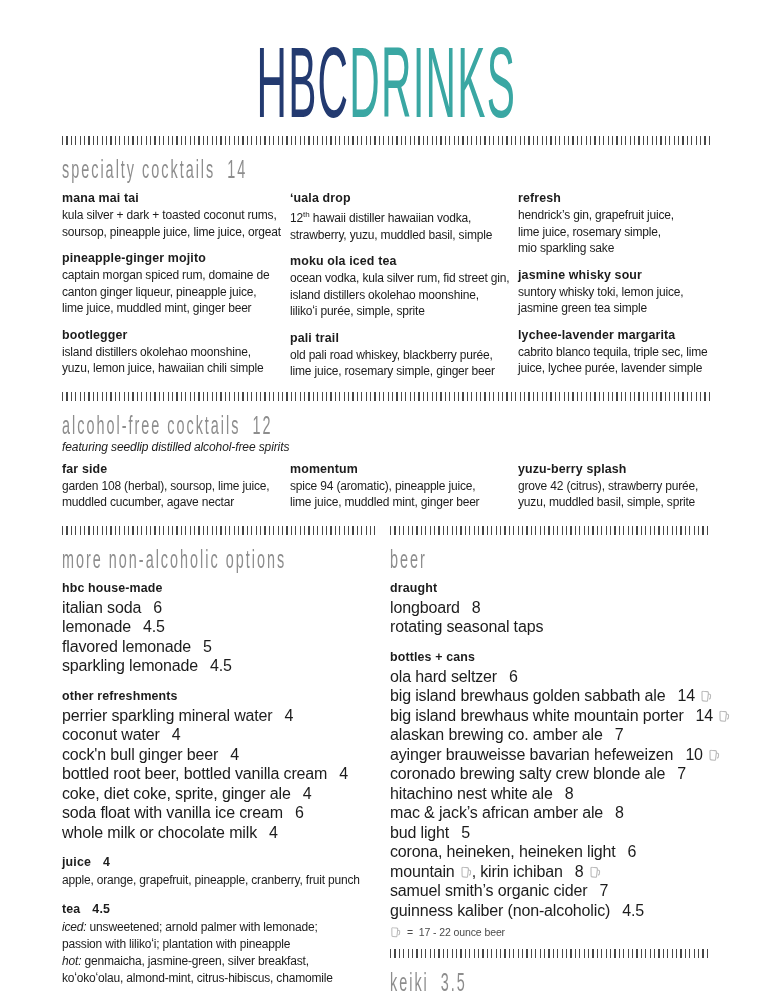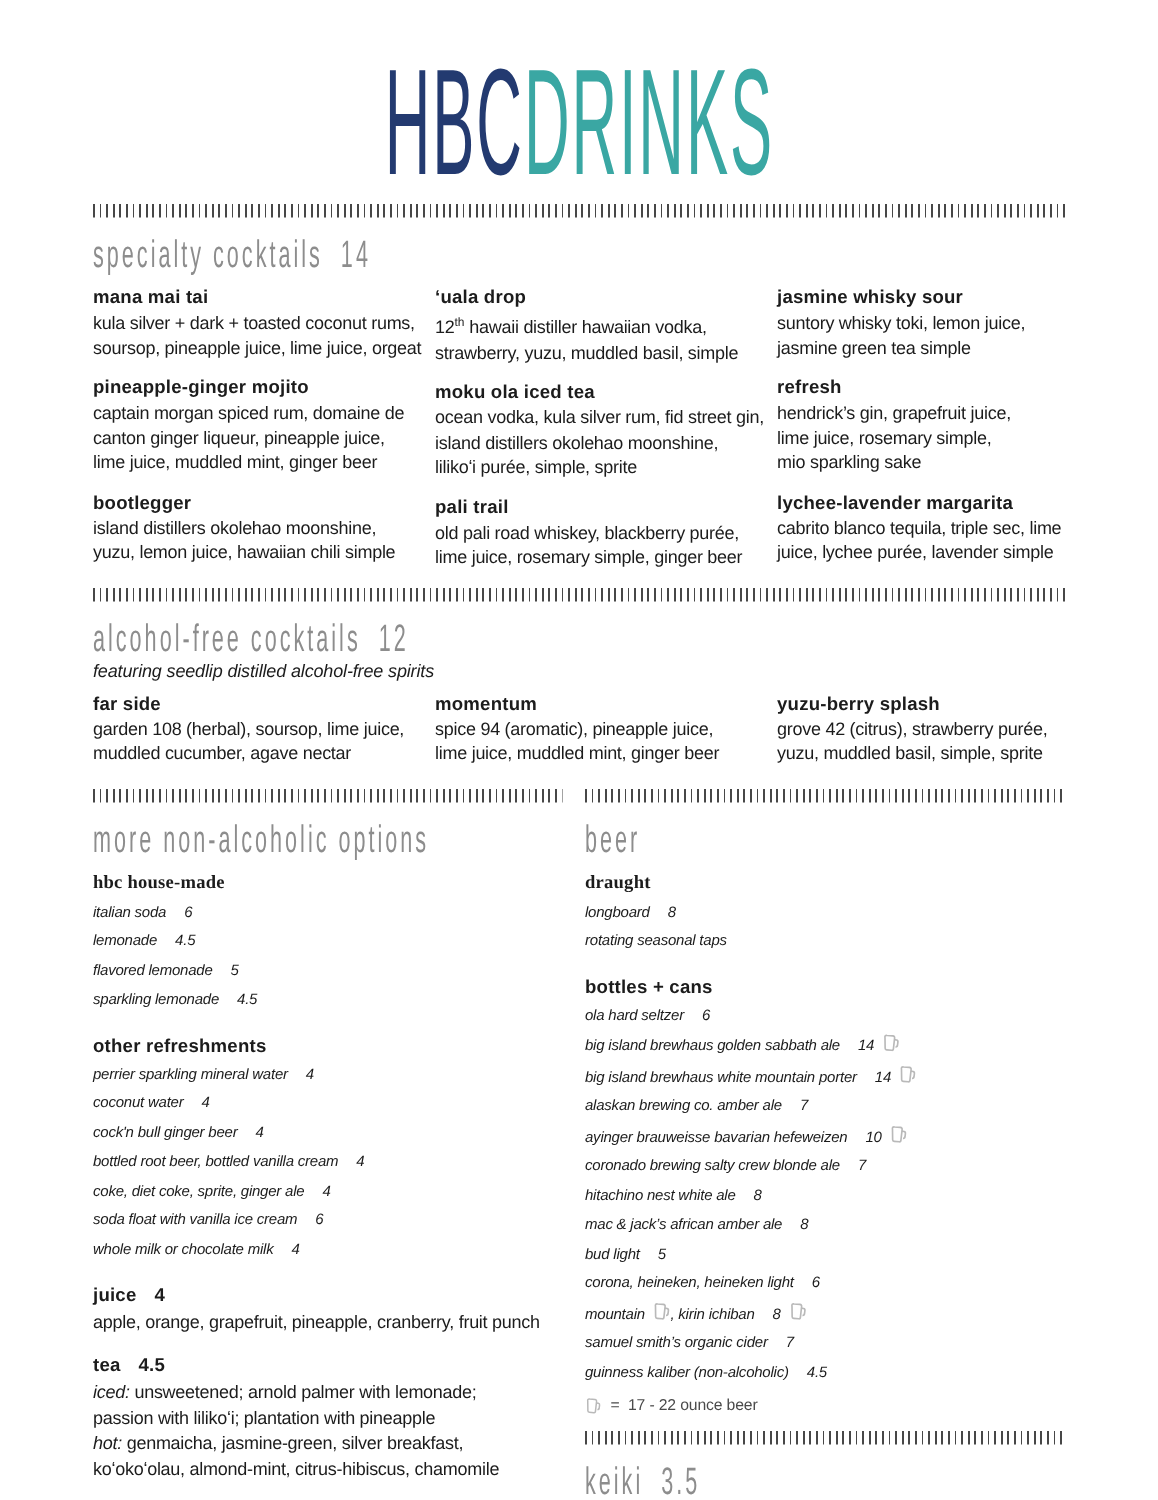--- a/index.html
+++ b/index.html
@@ -55,23 +55,23 @@
   .desc {
     font-size:12px; line-height:16.5px;
     letter-spacing:-0.18px; white-space:pre;
   }
   .desc sup { font-size:8px; vertical-align:super; letter-spacing:0; }
   .note-italic { font-style:italic; font-size:12px; margin:-3px 0 8px 0; letter-spacing:-0.1px; }
 
   
   .main2 { display:grid; grid-template-columns:328px 320px; align-items:start; margin-top:4px; }
   .subttl { font-weight:bold; font-size:12.4px; letter-spacing:0.15px; margin:13px 0 3px 0; white-space:pre; }
-  .subttl.first { margin-top:6px;font-family:Liberation Serif, serif; }
+  .subttl.first { margin-top:6px; }
   .subttl .price { font-weight:bold; }
-  .row { font-size:10px; line-height:19.5px; letter-spacing:-0.15px; white-space:pre;font-style:italic; }
+  .row { font-size:16px; line-height:19.5px; letter-spacing:-0.15px; white-space:pre; }
   .price { margin-left:12px; }
   .dline { font-size:12px; line-height:17px; letter-spacing:-0.18px; white-space:pre; }
   .dline i { }
 
   .mug { display:inline-block; margin-left:5px; transform:translateY(1.5px); }
   .mug svg { display:block; }
   .foot { font-size:10.5px; color:#4a4a4a; margin-top:6px; letter-spacing:-0.1px; white-space:pre; display:flex; align-items:center; gap:6px;text-align:right; }
   .foot .mug { margin-left:0; transform:none; }
 
   .keiki-div { margin-top:11px; }
@@ -119,29 +119,29 @@
 lilikoʻi purée, simple, sprite</div>
         </div>
       <div class="item">
           <span class="iname">pali trail</span>
           <div class="desc">old pali road whiskey, blackberry purée,
 lime juice, rosemary simple, ginger beer</div>
         </div>
     </div>
     <div>
       <div class="item">
-          <span class="iname">jasmine whisky sour</span>
-          <div class="desc">suntory whisky toki, lemon juice,
-jasmine green tea simple</div>
-        </div>
-      <div class="item">
           <span class="iname">refresh</span>
           <div class="desc">hendrick’s gin, grapefruit juice,
 lime juice, rosemary simple,
 mio sparkling sake</div>
+        </div>
+      <div class="item">
+          <span class="iname">jasmine whisky sour</span>
+          <div class="desc">suntory whisky toki, lemon juice,
+jasmine green tea simple</div>
         </div>
       <div class="item">
           <span class="iname">lychee-lavender margarita</span>
           <div class="desc">cabrito blanco tequila, triple sec, lime
 juice, lychee purée, lavender simple</div>
         </div>
     </div>
   </div>
 
   <div class="tickbar full" style="margin-top:1px"></div>

